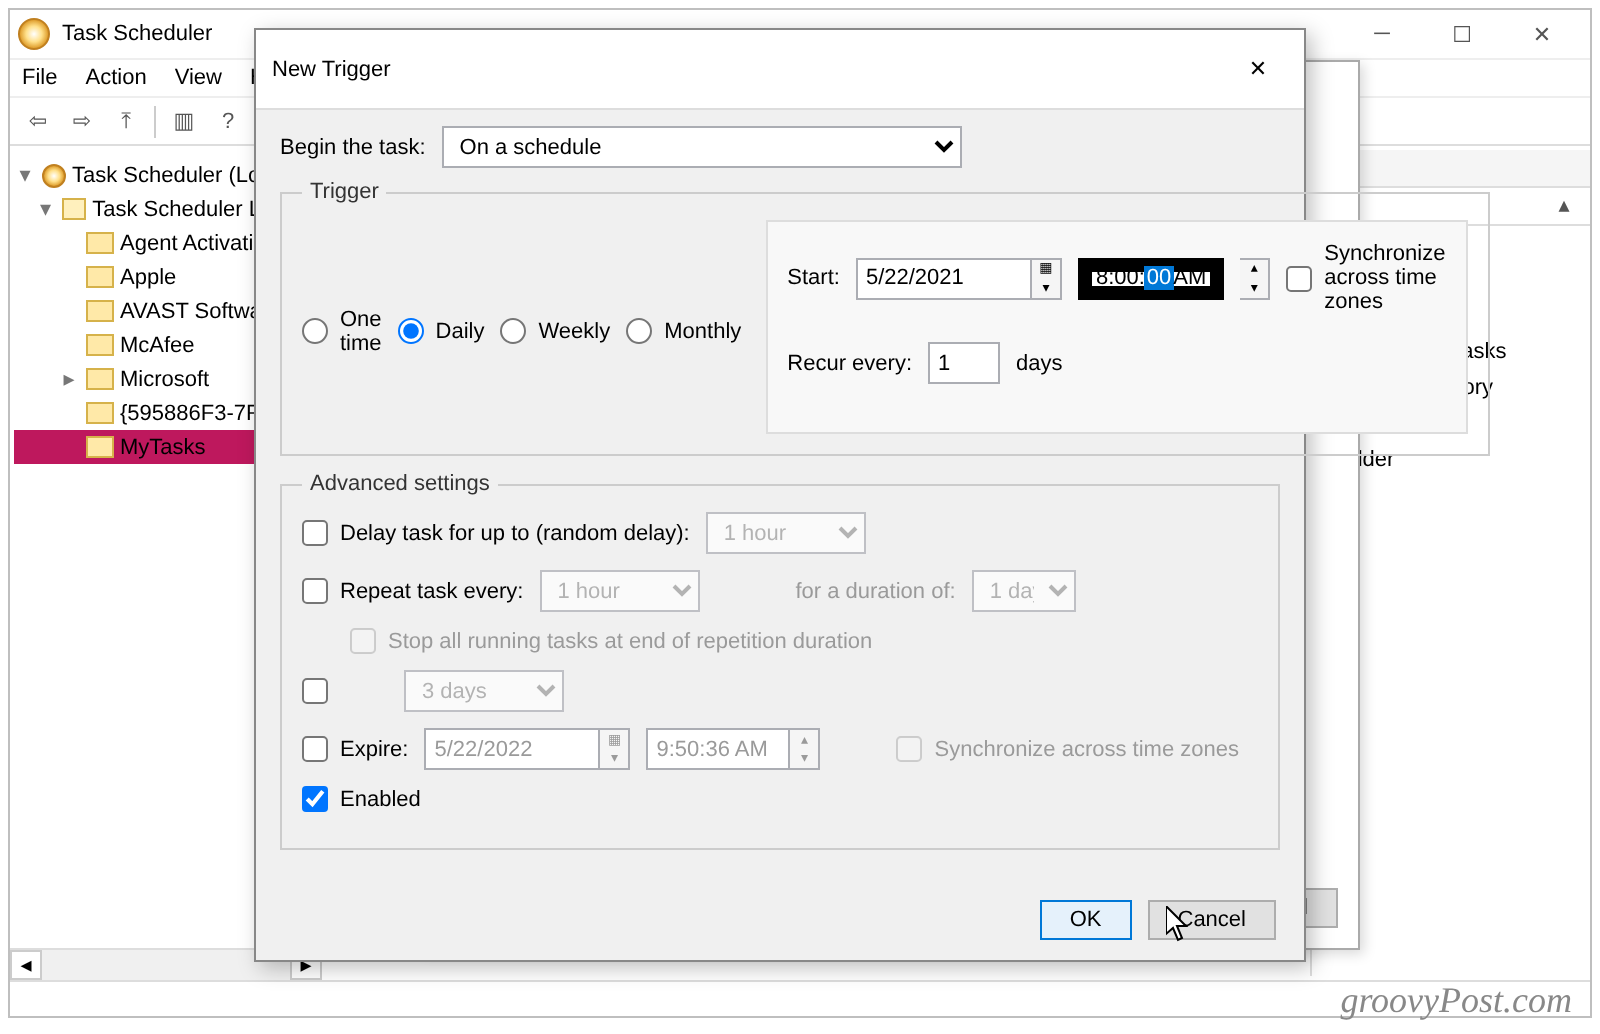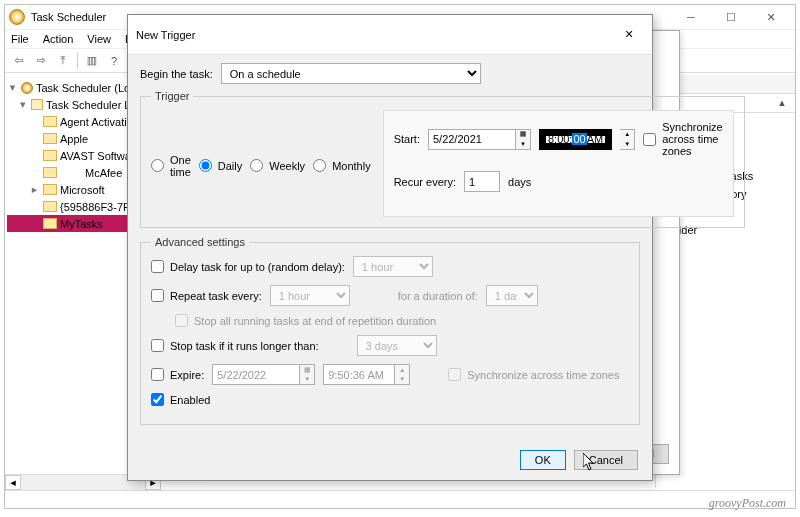--- a/index.html
+++ b/index.html
@@ -56,21 +56,21 @@
   .spin div{width:14px;height:10px;font-size:7px;display:flex;align-items:center;justify-content:center;background:#f5f5f5;}
   .hl{background:#0078d7;color:#fff;padding:0 1px;}
   .adv .row{margin-bottom:8px;}
   .chk{display:flex;align-items:center;gap:6px;}
   .dis{color:#9a9a9a;}
   .dlg-btns{position:absolute;bottom:10px;right:14px;display:flex;gap:8px;}
   .btn.def{background:#e5f1fb;border:1px solid #0078d7;}
   input[type=checkbox],input[type=radio]{margin:0;}
   .num-in{width:36px;text-align:left;}
   .cursor{position:absolute;width:14px;height:20px;pointer-events:none;}
-  .watermark{position:absolute;right:14px;bottom:6px;font-size:12px;color:#888;font-style:italic;font-family:Georgia,serif;}
+  .watermark{position:absolute;right:14px;bottom:6px;font-size:18px;color:#888;font-style:italic;font-family:Georgia,serif;}
 </style>
 </head>
 <body>
 
 <div class="main-window">
   <div class="titlebar">
     <div class="title-icon"></div>
     <div class="title">Task Scheduler</div>
     <div class="win-btns">
       <div class="win-btn">─</div>
@@ -109,21 +109,21 @@
         <span>Agent Activation</span>
       </div>
     <div class="node" style="padding-left:33px;">
         <div class="fld"></div>
         <span>Apple</span>
       </div>
     <div class="node" style="padding-left:33px;">
         <div class="fld"></div>
         <span>AVAST Software</span>
       </div>
-    <div class="node" style="padding-left:33px;gap:25px;">
+    <div class="node" style="padding-left:33px;">
         <div class="fld"></div>
         <span>McAfee</span>
       </div>
     <div class="node" style="padding-left:22px;">
         <span class="tw">▸</span>
         <div class="fld"></div>
         <span>Microsoft</span>
       </div>
     <div class="node" style="padding-left:33px;">
         <div class="fld"></div>
@@ -246,21 +246,20 @@
       </div>
       <div class="row" style="padding-left:24px;">
         <label class="chk dis">
             <input type="checkbox" disabled="" style="">
             <span>Stop all running tasks at end of repetition duration</span>
           </label>
       </div>
       <div class="row">
         <label class="chk">
             <input type="checkbox" style="">
-            <span>Stop task if it runs longer than:</span>
           </label>
         <select style="width:80px;margin-left:30px;" class="dis" disabled=""><option>3 days</option></select>
       </div>
       <div class="row">
         <label class="chk">
             <input type="checkbox" style="">
             <span>Expire:</span>
           </label>
         <span style="display:inline-flex;">
             <input class="date-in dis" type="text" disabled="" value="5/22/2022" style="">

